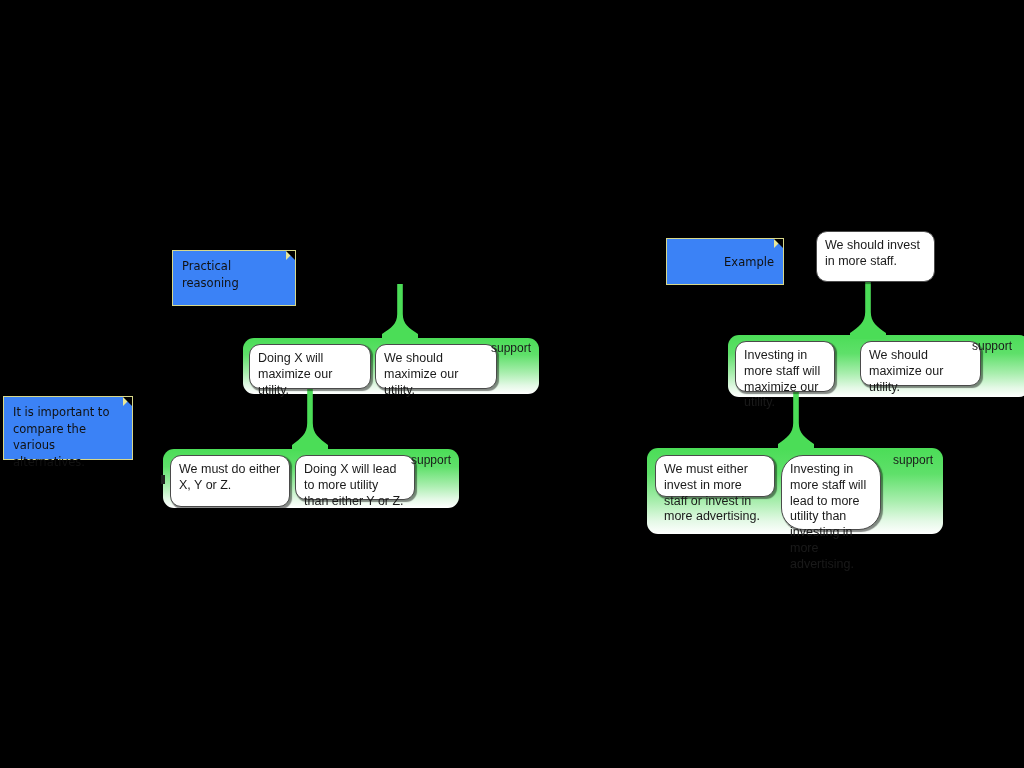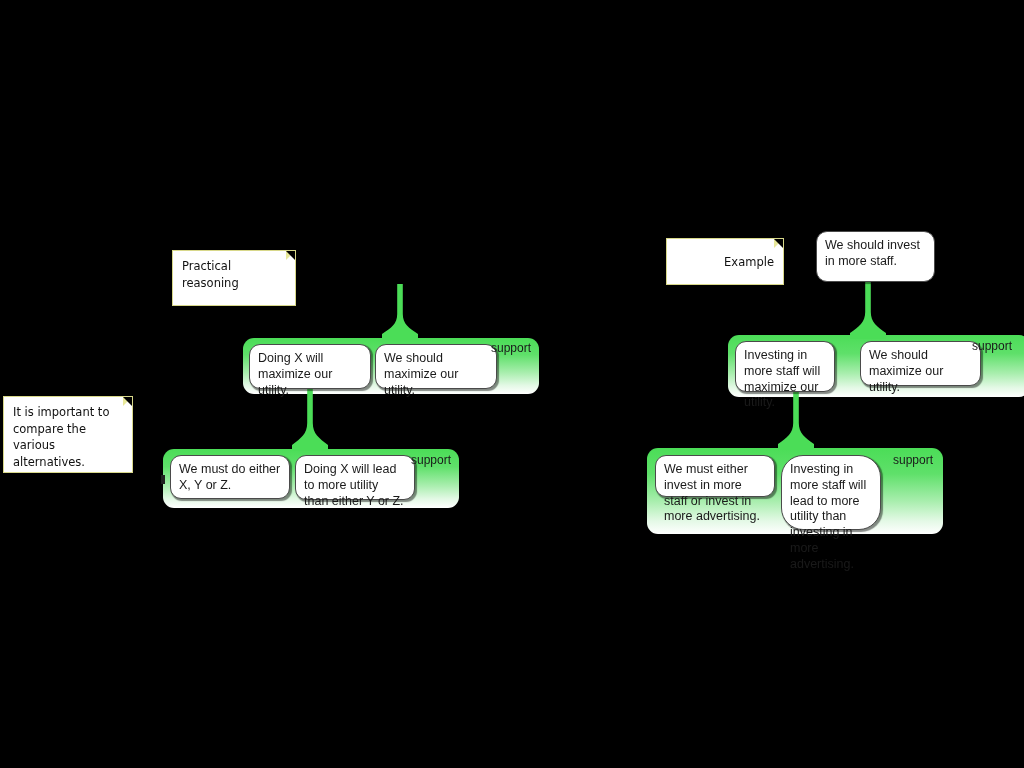--- a/index.html
+++ b/index.html
@@ -12,21 +12,21 @@
     width: 1024px;
     height: 768px;
     background: #000000;
     overflow: hidden;
     font-family: "Liberation Sans", sans-serif;
   }
 
   
   .note {
     position: absolute;
-    background: #ffffff;
+    background: #3b82f6;
     border: 1px solid #d8d88a;
     box-sizing: border-box;
     font-family: "DejaVu Sans", sans-serif;
     font-size: 11.5px;
     color: #111111;
     line-height: 1.45;
     padding: 7px 9px 6px 9px;
     box-shadow: 1px 1px 0 rgba(0,0,0,0.35);
   }
   .note .fold {
@@ -135,28 +135,28 @@
     <svg width="36" height="62" viewBox="0 0 36 62">
       <path d="M15.2,0 L20.8,0 L20.8,34 C20.8,45 27,49 36,56 L36,62 L0,62 L0,56 C9,49 15.2,45 15.2,34 Z" fill="#4bdd57"></path>
     </svg>
   </div>
 
   <div class="support-box" style="left:163px; top:449px; width:296px; height:59px;">
   </div>
   <div class="support-label" style="left:0; top:453px; width:296px; margin-left:163px; text-align:right; padding-right:8px; box-sizing:border-box;">support</div>
   <div class="stub" style="left:161px; top:475px;"></div>
 
-  <div class="claim" style="left:170px; top:455px; width:120px; height:44px;">
+  <div class="claim" style="left:170px; top:455px; width:120px; height:52px;">
     <span>We must do either X, Y or Z.</span>
   </div>
   <div class="claim" style="left:295px; top:455px; width:120px; height:45px;">
     <span>Doing X will lead to more utility than either Y or Z.</span>
   </div>
 
-  <div class="note" style="left:3px; top:396px; width:130px; height:77px;">
+  <div class="note" style="left:3px; top:396px; width:130px; height:64px;">
     <span class="fold"></span>
     <span>It is important to compare the various alternatives.</span>
   </div>
 
   <div class="note centered" style="left:666px; top:238px; width:118px; height:47px;">
     <span class="fold"></span>
     <span>Example</span>
   </div>
 
   <div class="claim" style="left:816px; top:231px; width:119px; height:51px;">

